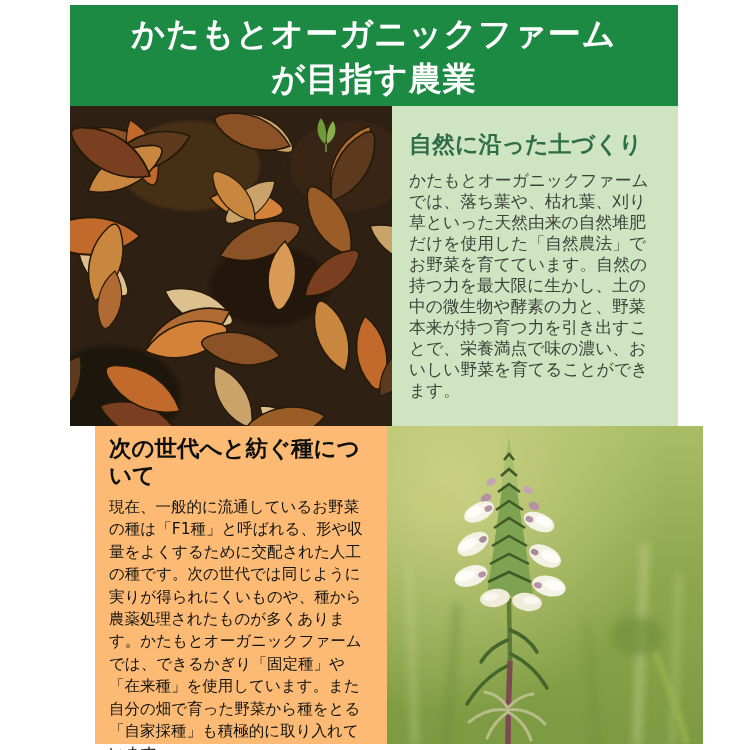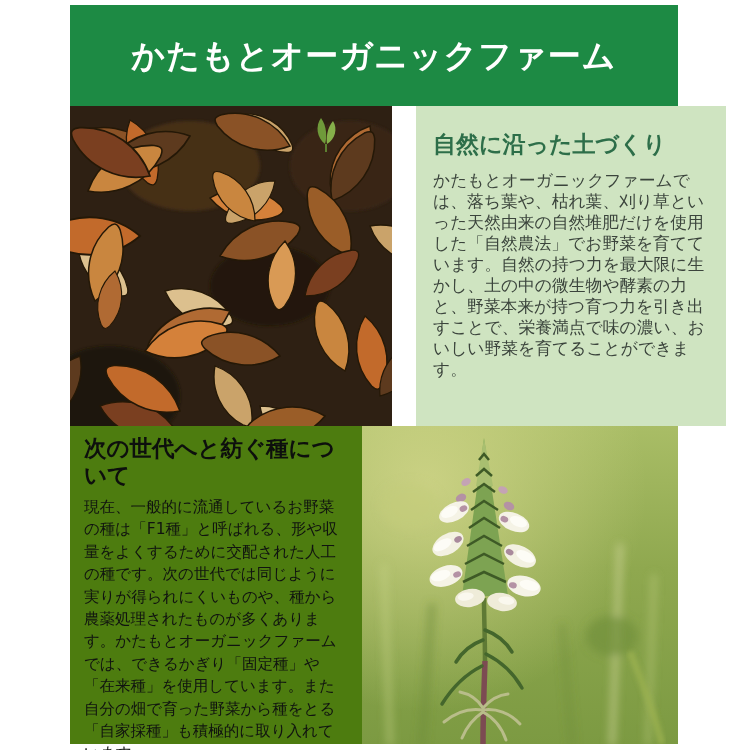--- a/index.html
+++ b/index.html
@@ -7,41 +7,42 @@
        -webkit-font-smoothing:antialiased;}
   .page{position:relative;width:750px;height:750px;overflow:hidden;}
 
   .banner{position:absolute;left:70px;top:5px;width:608px;height:101px;background:#1d8a44;
           display:flex;flex-direction:column;align-items:center;justify-content:center;}
   .banner .line{color:#ffffff;font-weight:bold;font-size:33px;line-height:45px;
           letter-spacing:1px;text-align:center;white-space:nowrap;}
 
   .row1{position:absolute;left:70px;top:106px;width:608px;height:320px;display:flex;}
   .photo-leaves{width:322px;height:320px;flex:none;overflow:hidden;}
-  .panel-soil{width:310px;height:320px;flex:none;background:#cfe4c1;box-sizing:border-box;
-          padding:25px 16px 0 17px;margin-left:24px;}
+  .panel-soil{width:286px;height:320px;flex:none;background:#cfe4c1;box-sizing:border-box;
+          padding:25px 16px 0 17px;}
   .panel-soil h2{margin:0 0 13px 0;font-size:23px;line-height:26px;font-weight:bold;color:#2d6e49;}
   .panel-soil p{margin:0;font-size:16.8px;line-height:21px;color:#3b443c;text-align:left;}
 
   .row2{position:absolute;left:70px;top:426px;width:608px;height:318px;display:flex;}
-  .panel-seeds{width:292px;height:318px;flex:none;background:#4d7c0f;box-sizing:border-box;
-          padding:9px 14px 0 14px;}
+  .panel-seeds{width:292px;height:318px;flex:none;background:#fdba74;box-sizing:border-box;
+          padding:9px 14px 0 14px;margin-left:25px;}
   .panel-seeds h2{margin:0 0 7px 0;font-size:22.5px;line-height:27px;font-weight:bold;color:#0d0f0d;}
   .panel-seeds p{margin:0;font-size:15.5px;line-height:22.4px;color:#101310;}
   .photo-flower{width:316px;height:318px;flex:none;overflow:hidden;}
 
   svg{display:block;}
 </style>
 </head>
 <body>
 
 <div class="page">
 
   <div class="banner">
     <div class="line">かたもとオーガニックファーム</div>
+    <div class="line">が目指す農業</div>
   </div>
 
   <div class="row1">
     <div class="photo-leaves">
       <svg width="322" height="320" viewBox="0 0 322 320">
         <defs>
           <path id="lf" d="M0 0 C14 -12 34 -14 50 -4 C54 -1 54 1 50 4 C34 14 14 12 0 0 Z"></path>
           <filter id="soft">
               <feGaussianBlur stdDeviation="1.5"></feGaussianBlur>
             </filter>

